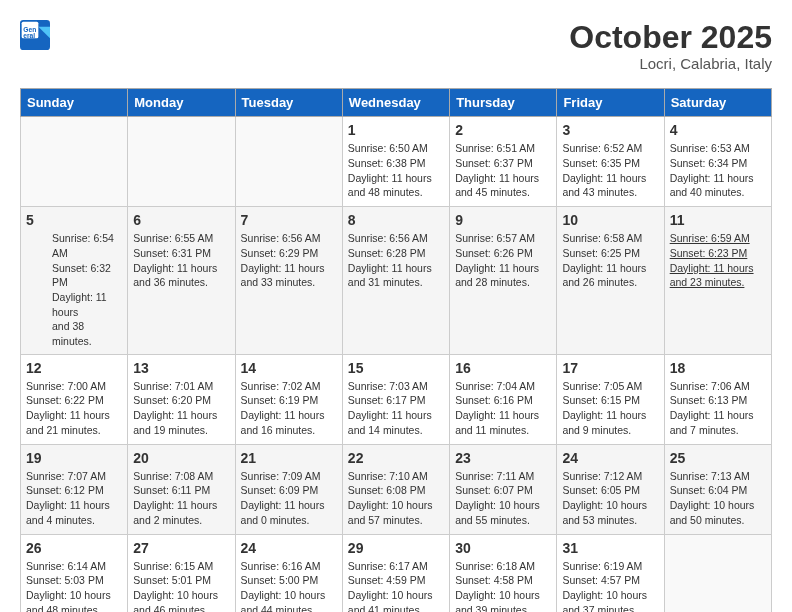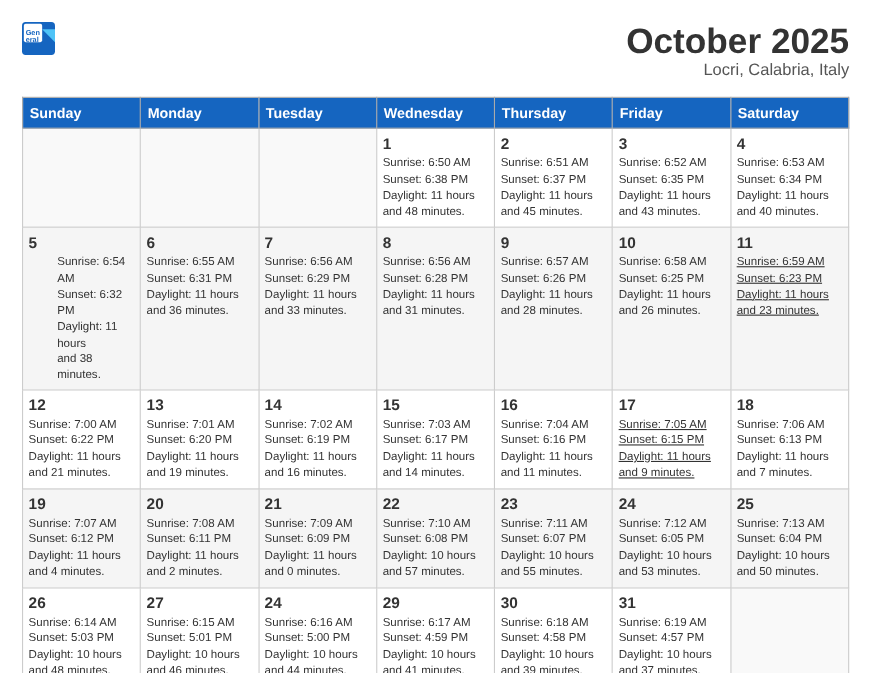--- a/index.html
+++ b/index.html
@@ -232,21 +232,21 @@
         </td>
         <td>
           <span class="day-number">16</span>
           <div class="day-info" style="white-space: pre-line;">Sunrise: 7:04 AM
 Sunset: 6:16 PM
 Daylight: 11 hours
 and 11 minutes.</div>
         </td>
         <td>
           <span class="day-number">17</span>
-          <div class="day-info" style="white-space: pre-line; text-decoration: underline;">Sunrise: 7:05 AM
+          <div class="day-info" style="white-space: pre-line;">Sunrise: 7:05 AM
 Sunset: 6:15 PM
 Daylight: 11 hours
 and 9 minutes.</div>
         </td>
         <td>
           <span class="day-number">18</span>
           <div class="day-info" style="white-space: pre-line;">Sunrise: 7:06 AM
 Sunset: 6:13 PM
 Daylight: 11 hours
 and 7 minutes.</div>

